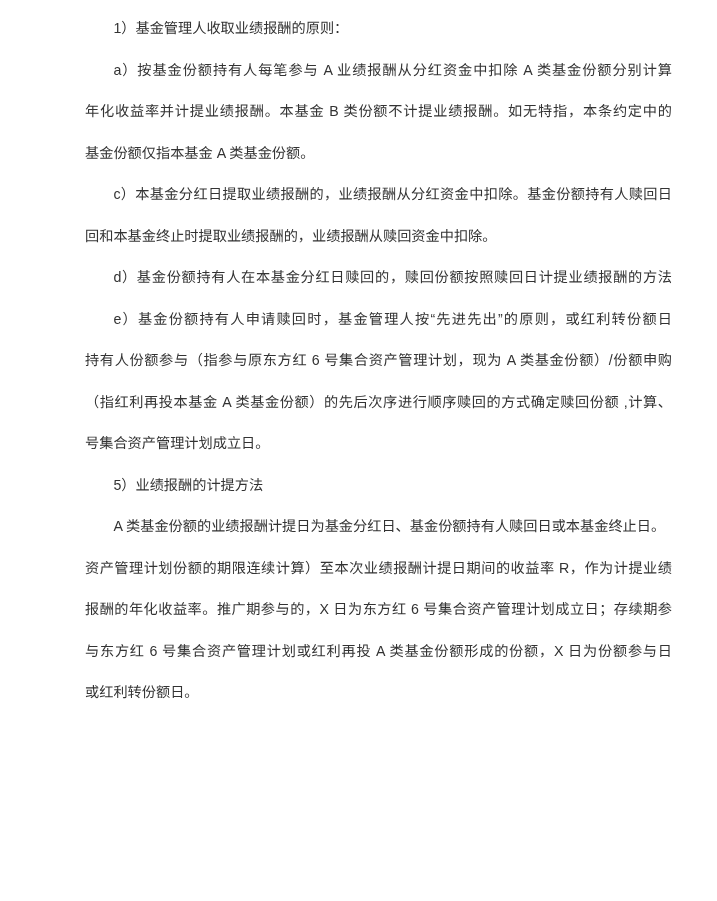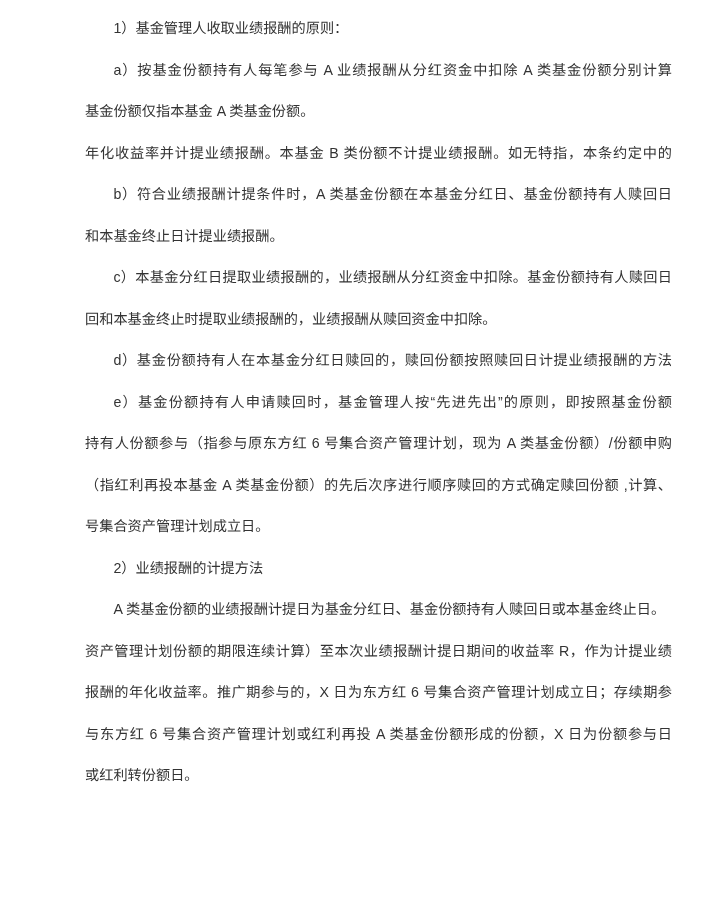--- a/index.html
+++ b/index.html
@@ -51,47 +51,43 @@
 
 <div class="page" style="background: rgb(255, 255, 255); border-radius: 11px;">
   <div class="doc" style="color: rgb(51, 51, 51);">
 
     <p class="para">
       <span class="line indent">1）基金管理人收取业绩报酬的原则：</span>
     </p>
 
     <p class="para">
       <span class="line indent fill">a）按基金份额持有人每笔参与 A 业绩报酬从分红资金中扣除 A 类基金份额分别计算</span>
+      <span class="line fill">年化收益率并计提业绩报酬。本基金 B 类份额不计提业绩报酬。如无特指，本条约定中的</span>
       <span class="line">基金份额仅指本基金 A 类基金份额。</span>
-      <span class="line fill">年化收益率并计提业绩报酬。本基金 B 类份额不计提业绩报酬。如无特指，本条约定中的</span>
     </p>
 
-    <p class="para">
-      <span class="line indent fill">b）符合业绩报酬计提条件时，A 类基金份额在本基金分红日、基金份额持有人赎回日</span>
-      <span class="line">和本基金终止日计提业绩报酬。</span>
-    </p>
 
     <p class="para">
       <span class="line indent fill">c）本基金分红日提取业绩报酬的，业绩报酬从分红资金中扣除。基金份额持有人赎回日</span>
       <span class="line">回和本基金终止时提取业绩报酬的，业绩报酬从赎回资金中扣除。</span>
     </p>
 
     <p class="para">
       <span class="line indent fill">d）基金份额持有人在本基金分红日赎回的，赎回份额按照赎回日计提业绩报酬的方法</span>
     </p>
 
     <p class="para">
-      <span class="line indent fill">e）基金份额持有人申请赎回时，基金管理人按“先进先出”的原则，即按照基金份额</span>
+      <span class="line indent fill">e）基金份额持有人申请赎回时，基金管理人按“先进先出”的原则，或红利转份额日</span>
       <span class="line fill">持有人份额参与（指参与原东方红 6 号集合资产管理计划，现为 A 类基金份额）/份额申购</span>
       <span class="line fill">（指红利再投本基金 A 类基金份额）的先后次序进行顺序赎回的方式确定赎回份额 ,计算、</span>
       <span class="line">号集合资产管理计划成立日。</span>
     </p>
 
     <p class="para">
-      <span class="line indent">2）业绩报酬的计提方法</span>
+      <span class="line indent">5）业绩报酬的计提方法</span>
     </p>
 
     <p class="para">
       <span class="line indent">A 类基金份额的业绩报酬计提日为基金分红日、基金份额持有人赎回日或本基金终止日。</span>
     </p>
 
     <p class="para">
       <span class="line fill">资产管理计划份额的期限连续计算）至本次业绩报酬计提日期间的收益率 R，作为计提业绩</span>
       <span class="line fill">报酬的年化收益率。推广期参与的，X 日为东方红 6 号集合资产管理计划成立日；存续期参</span>
       <span class="line fill">与东方红 6 号集合资产管理计划或红利再投 A 类基金份额形成的份额，X 日为份额参与日</span>

